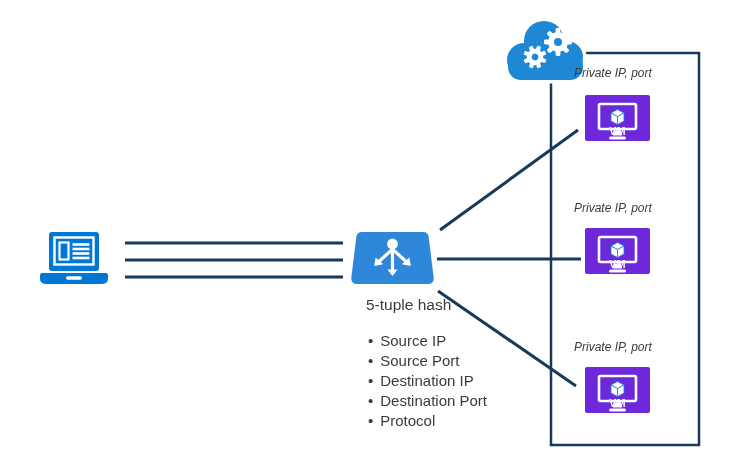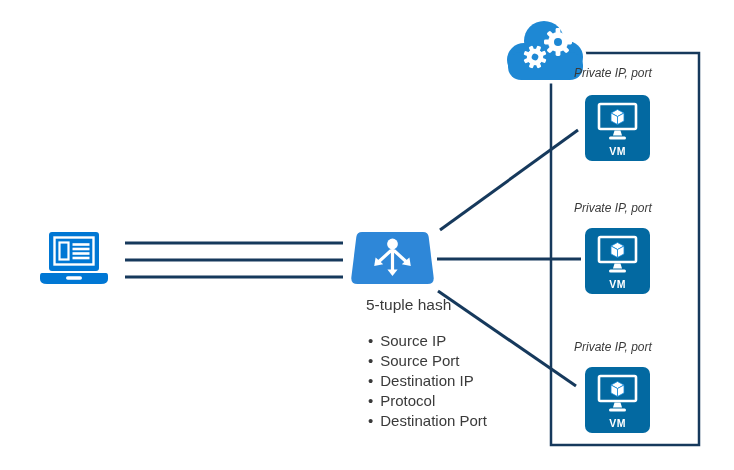--- a/index.html
+++ b/index.html
@@ -21,21 +21,21 @@
   .lb-title{margin:0 0 2px 14px;}
   .lb-bullets{list-style:none;margin:16px;padding:0;font-size:15px;}
   .lb-bullets li::before{content:"•";margin-right:7px;}
   
   .cloud{left:499px;top:14px;width:92px;height:72px;}
   
   .vm-label{font-size:12px;white-space:nowrap;font-style:italic;}
   .vm-label-1{left:574px;top:66px;}
   .vm-label-2{left:574px;top:201px;}
   .vm-label-3{left:574px;top:340px;}
-  .vm-tile{width:65px;height:66px;background:#0369a1;border-radius:7px;}
+  .vm-tile{width:65px;height:46px;background:#6d28d9;border-radius:2px;}
   .vm-tile-1{left:585px;top:95px;}
   .vm-tile-2{left:585px;top:228px;}
   .vm-tile-3{left:585px;top:367px;}
   .vm-tile svg{position:absolute;left:0;top:0;}
   .vm-text{
     position:absolute;left:0;right:0;bottom:4px;text-align:center;
     color:#fff;font-weight:bold;font-size:10.5px;letter-spacing:.5px;
   }
 </style>
 </head>
@@ -88,22 +88,22 @@
       </g>
     </svg>
   </div>
 
   <div class="abs lb-text">
     <div class="lb-title">5-tuple hash</div>
     <ul class="lb-bullets">
       <li>Source IP</li>
       <li>Source Port</li>
       <li>Destination IP</li>
+      <li>Destination Port</li>
       <li>Protocol</li>
-      <li>Destination Port</li>
     </ul>
   </div>
 
   <div class="abs cloud">
     <svg width="92" height="72" viewBox="0 0 92 72">
       <g stroke="#ffffff" stroke-width="7" fill="#1e88d4">
         <circle cx="25" cy="46" r="17"></circle>
         <circle cx="45" cy="27" r="20"></circle>
         <circle cx="68" cy="43" r="16"></circle>
         <rect x="9" y="38" width="75" height="28" rx="13"></rect>

